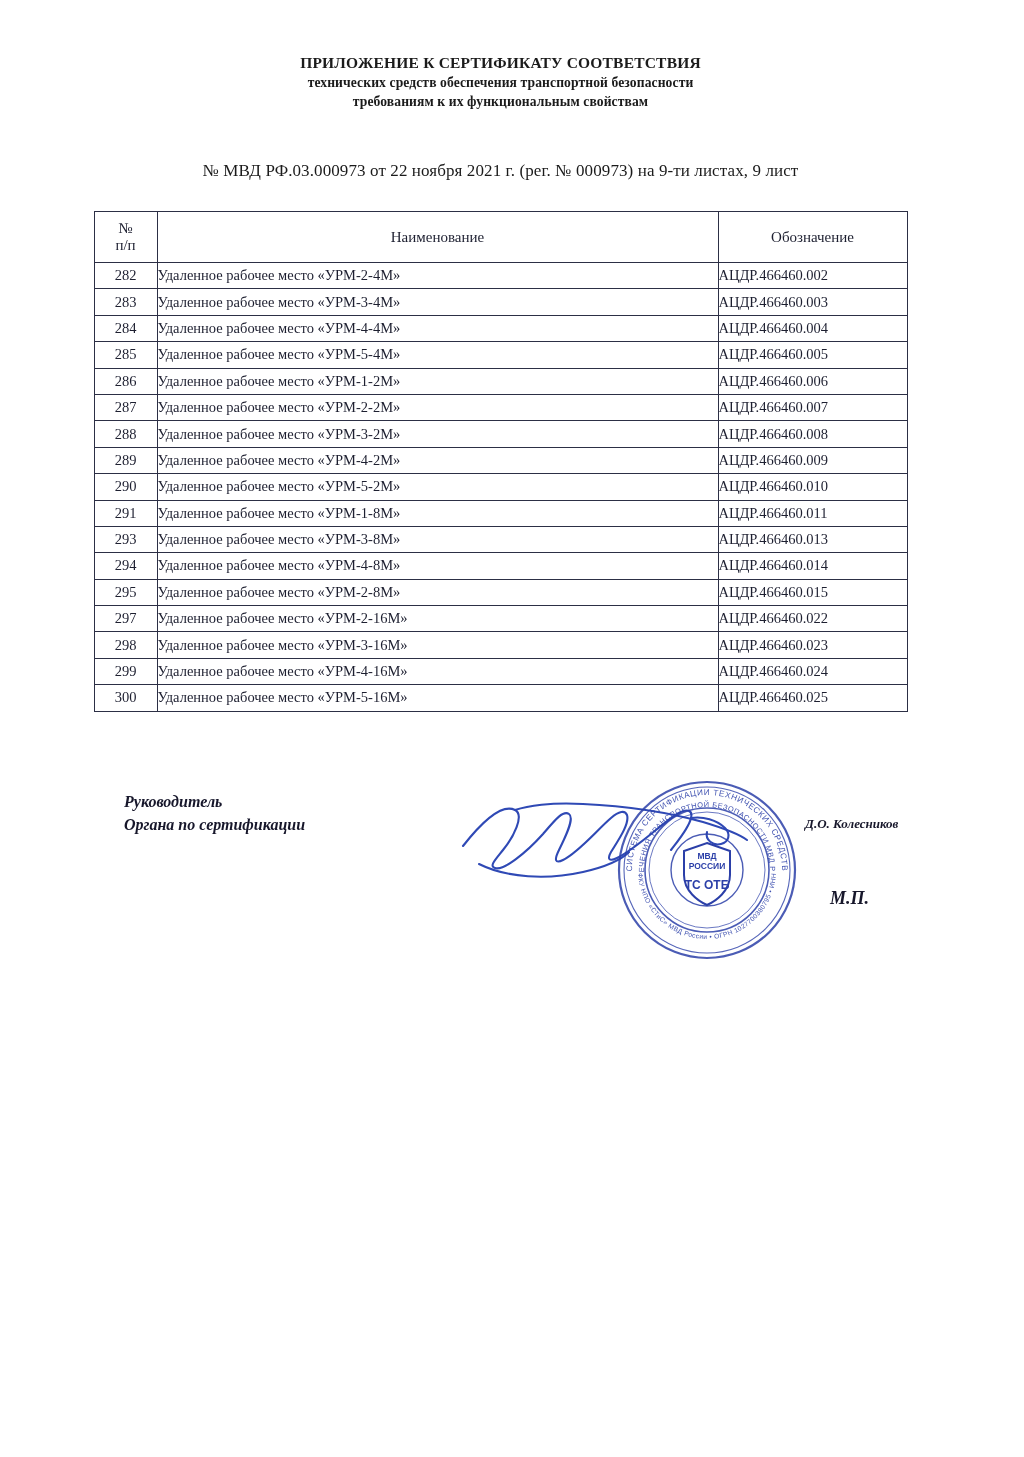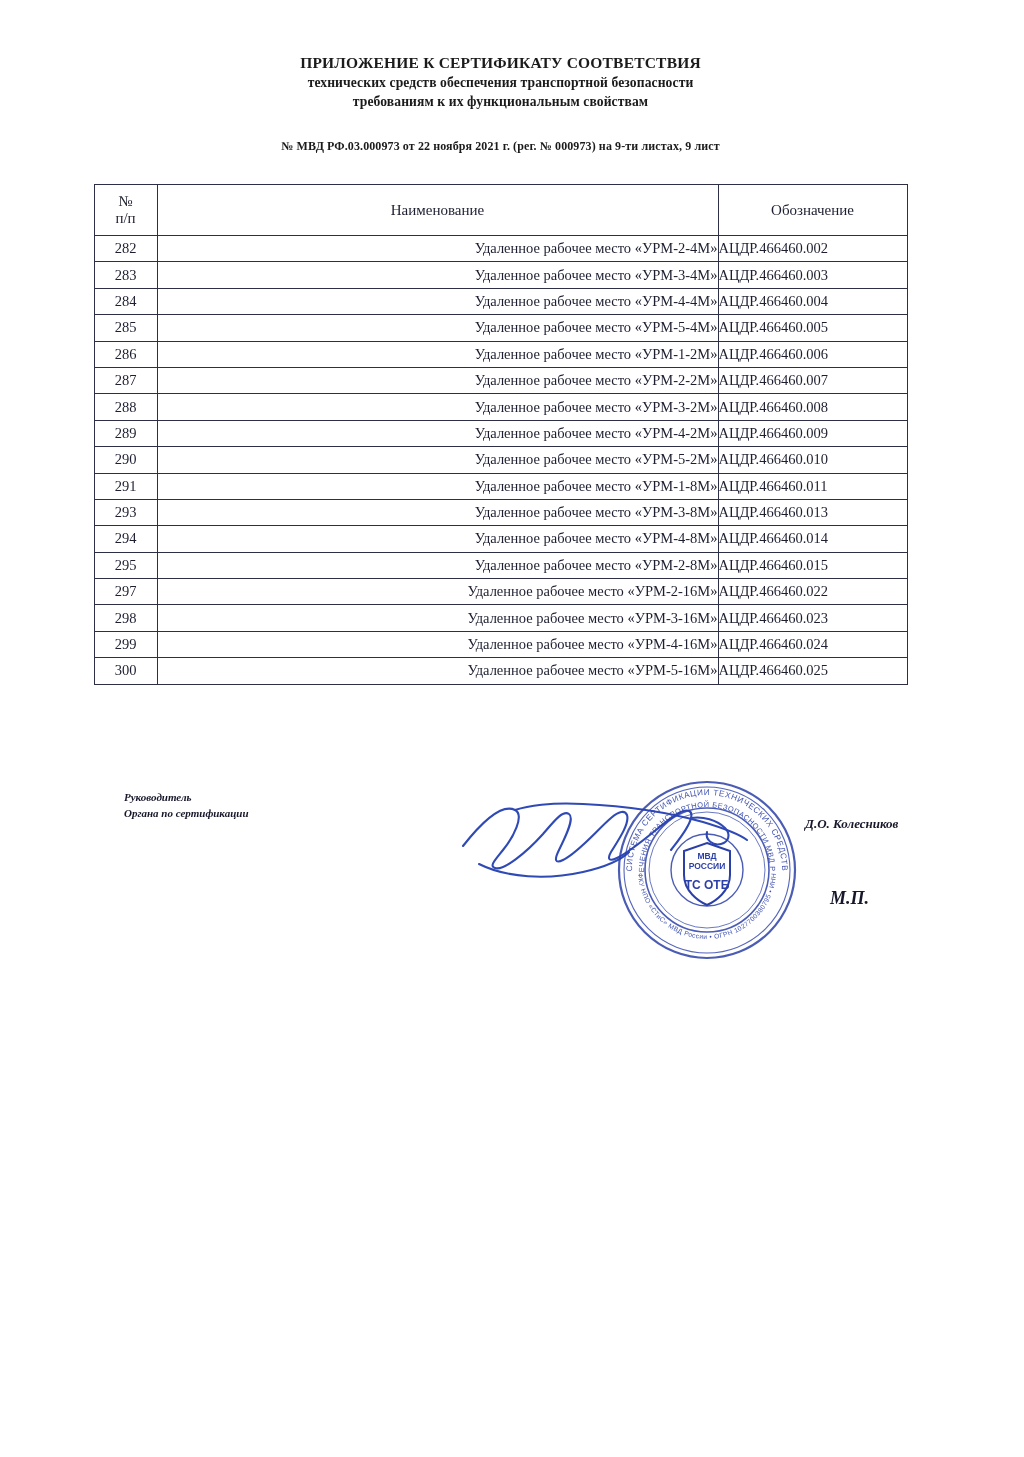--- a/index.html
+++ b/index.html
@@ -32,23 +32,23 @@
   }
   .header .line2,
   .header .line3 {
     font-weight: bold;
     font-size: 13.6px;
     margin-top: 3px;
     letter-spacing: 0.1px;
   }
   .certline {
     text-align: center;
-    font-weight: bold;
-    font-size: 12px;
-    margin-top: 29px;
+    font-weight: normal;
+    font-size: 17px;
+    margin-top: 51px;
     letter-spacing: 0.1px;
   }
   table.reg {
     border-collapse: collapse;
     margin: 30px auto 0 auto;
     width: 810px;
     table-layout: fixed;
     font-size: 14.5px;
   }
   table.reg th,
@@ -74,35 +74,35 @@
   }
   table.reg td {
     height: 25.4px;
     vertical-align: middle;
   }
   td.c-num {
     text-align: center;
     padding: 0 4px;
   }
   td.c-name {
-    text-align: right;
+    text-align: left;
     padding-left: 10px;
     font-family: Liberation Serif, serif;
   }
   td.c-desig {
     text-align: left;
   }
   .sign-block {
     position: absolute;
     left: 124px;
     top: 790px;
     font-family: "Liberation Serif", serif;
     font-style: italic;
     font-weight: bold;
-    font-size: 11px;
+    font-size: 16px;
     line-height: 1.45;
     color: #17172b;
   }
   .sign-name {
     position: absolute;
     left: 775px;
     top: 816px;
     font-style: italic;
     font-weight: bold;
     font-size: 13px;

